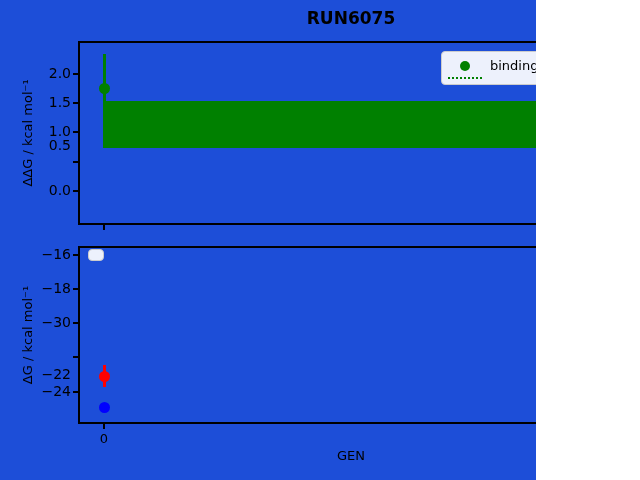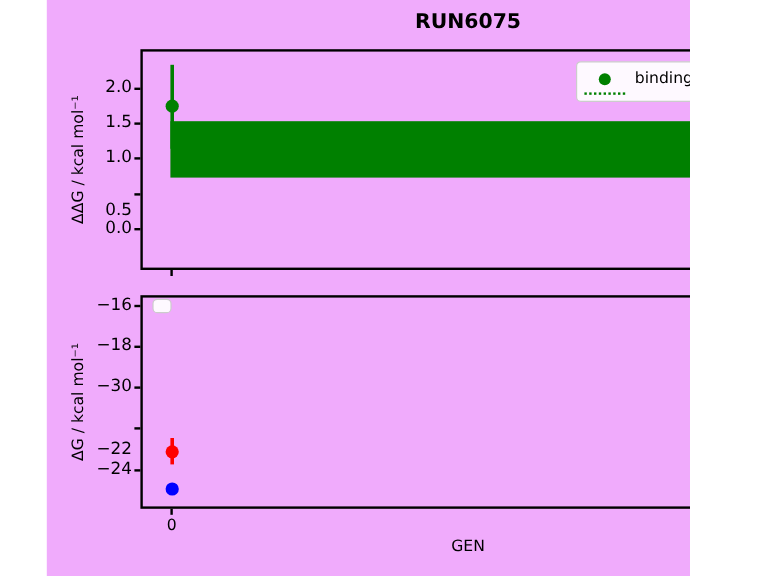--- a/index.html
+++ b/index.html
@@ -1,23 +1,22 @@
 <!DOCTYPE html>
 <html><head>
 <meta charset="utf-8">
 <style>
   html,body{margin:0;padding:0;background:#ffffff;}
   #figure{
     position:relative;
     width:536px;height:480px;
-    background:#f0abfc;
+    background:#1d4ed8;
     font-family:"DejaVu Sans", sans-serif;
     color:#000;
     overflow:hidden;
-    margin-left:39px;
   }
   .title{
     position:absolute;
     left:351px;top:8px;
     transform:translateX(-50%);
     font-size:17px;font-weight:bold;
     white-space:nowrap;
   }
   .frame{
     position:absolute;
@@ -69,21 +68,21 @@
 </head>
 <body>
 
 <div id="figure">
   <div class="title">RUN6075</div>
   <div id="plots">
       <div class="frame" style="left: 78px; top: 41px; width: 546px; height: 184px;"></div>
       <div class="tick" style="left: 73px; top: 189.857px; width: 5px; height: 2px;"></div>
       <div class="ytick-label" style="left: 25px; top: 182.857px;">0.0</div>
       <div class="tick" style="left: 73px; top: 160.636px; width: 5px; height: 2px;"></div>
-      <div class="ytick-label" style="left: 25px; top: 168px;">0.5</div>
+      <div class="ytick-label" style="left: 25px; top: 138px;">0.5</div>
       <div class="tick" style="left: 73px; top: 131.416px; width: 5px; height: 2px;"></div>
       <div class="ytick-label" style="left: 25px; top: 124.416px;">1.0</div>
       <div class="tick" style="left: 73px; top: 102.195px; width: 5px; height: 2px;"></div>
       <div class="ytick-label" style="left: 25px; top: 95.1948px;">1.5</div>
       <div class="tick" style="left: 73px; top: 72.974px; width: 5px; height: 2px;"></div>
       <div class="ytick-label" style="left: 25px; top: 65.974px;">2.0</div>
       <div class="tick" style="left: 103px; top: 225px; width: 2px; height: 5px;"></div>
       <div class="tick" style="left: 600px; top: 225px; width: 2px; height: 5px;"></div>
       <div class="ylabel" style="left: 27px; top: 133px;">ΔΔG / kcal mol⁻¹</div>
       <div class="band" style="left: 103px; top: 100.857px; width: 499px; height: 46.7532px; background: rgb(0, 128, 0);"></div>

